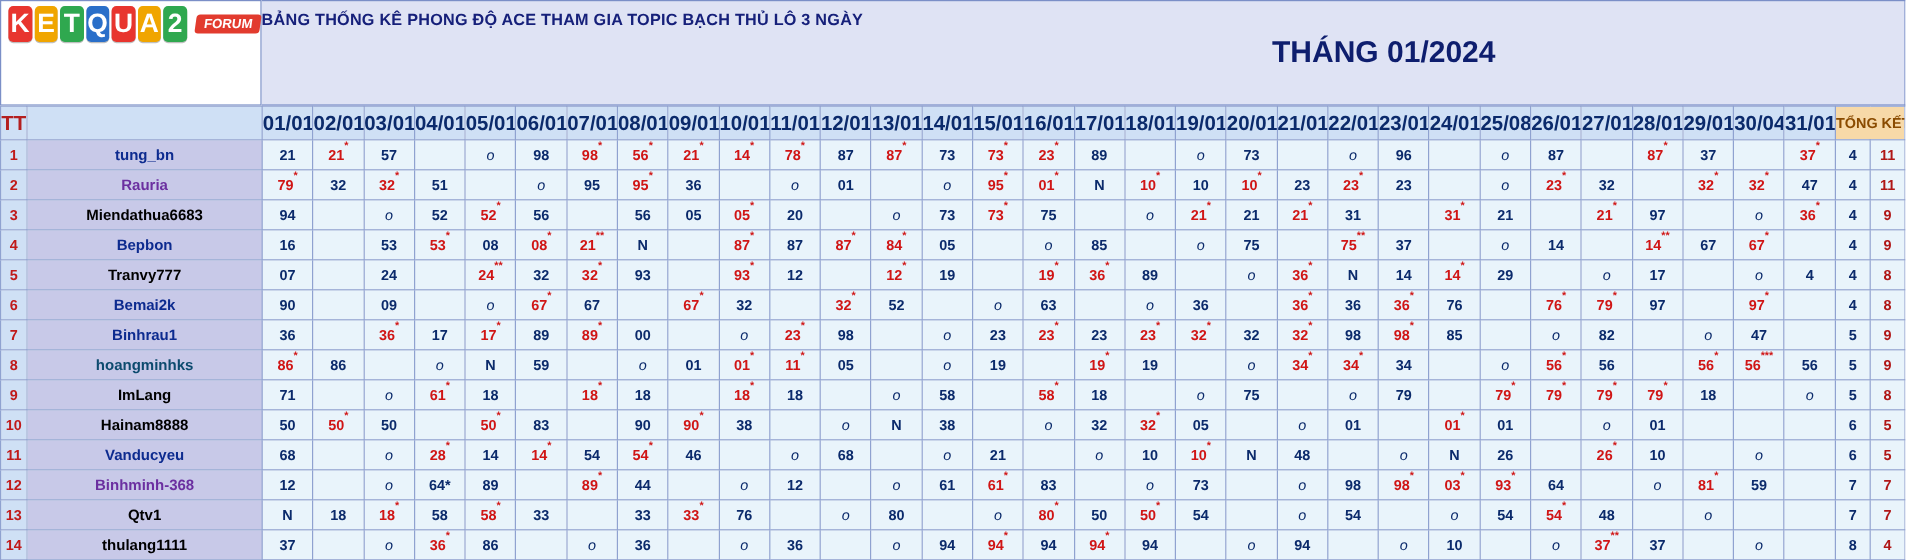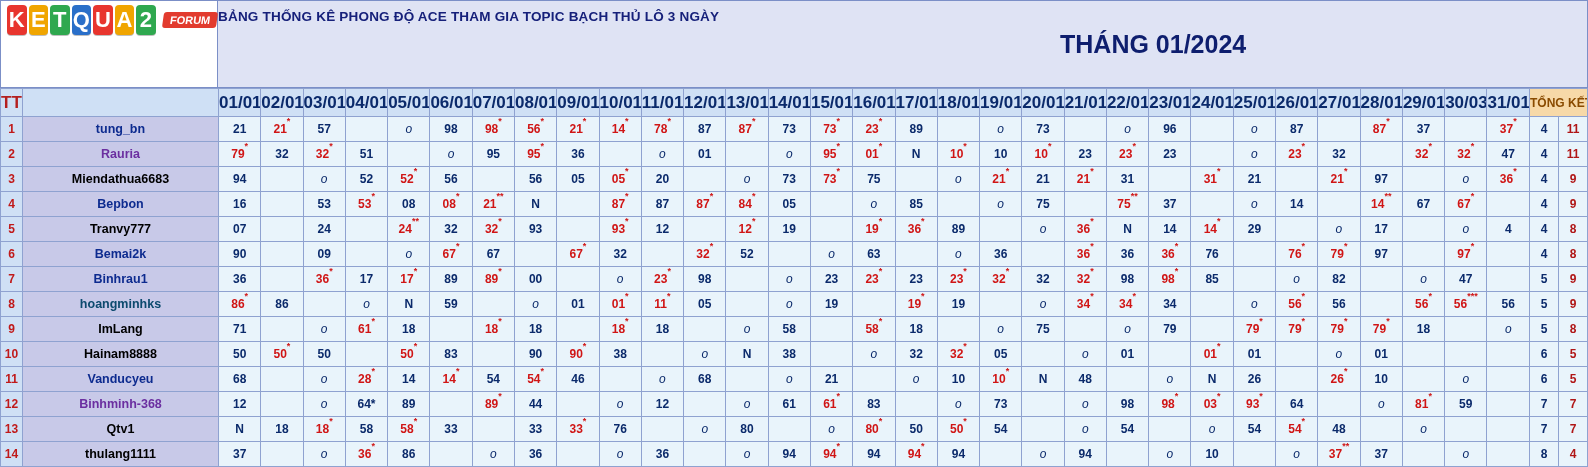--- a/index.html
+++ b/index.html
@@ -96,26 +96,26 @@
           <th class="day-head">15/01</th>
           <th class="day-head">16/01</th>
           <th class="day-head">17/01</th>
           <th class="day-head">18/01</th>
           <th class="day-head">19/01</th>
           <th class="day-head">20/01</th>
           <th class="day-head">21/01</th>
           <th class="day-head">22/01</th>
           <th class="day-head">23/01</th>
           <th class="day-head">24/01</th>
-          <th class="day-head">25/01</th>
+          <th class="day-head">25/08</th>
           <th class="day-head">26/01</th>
           <th class="day-head">27/01</th>
           <th class="day-head">28/01</th>
           <th class="day-head">29/01</th>
-          <th class="day-head">30/03</th>
+          <th class="day-head">30/04</th>
           <th class="day-head">31/01</th>
           <th class="total-head" colspan="2">TỔNG KẾT</th>
       </tr>
     </thead>
     <tbody>
         <tr>
           <td class="idx">1</td>
           <td class="name"><span class="nm-blue">tung_bn</span></td>
           <td class="day"><span class="blue">21</span></td>
           <td class="day"><span class="red">21<sup>*</sup></span></td>

